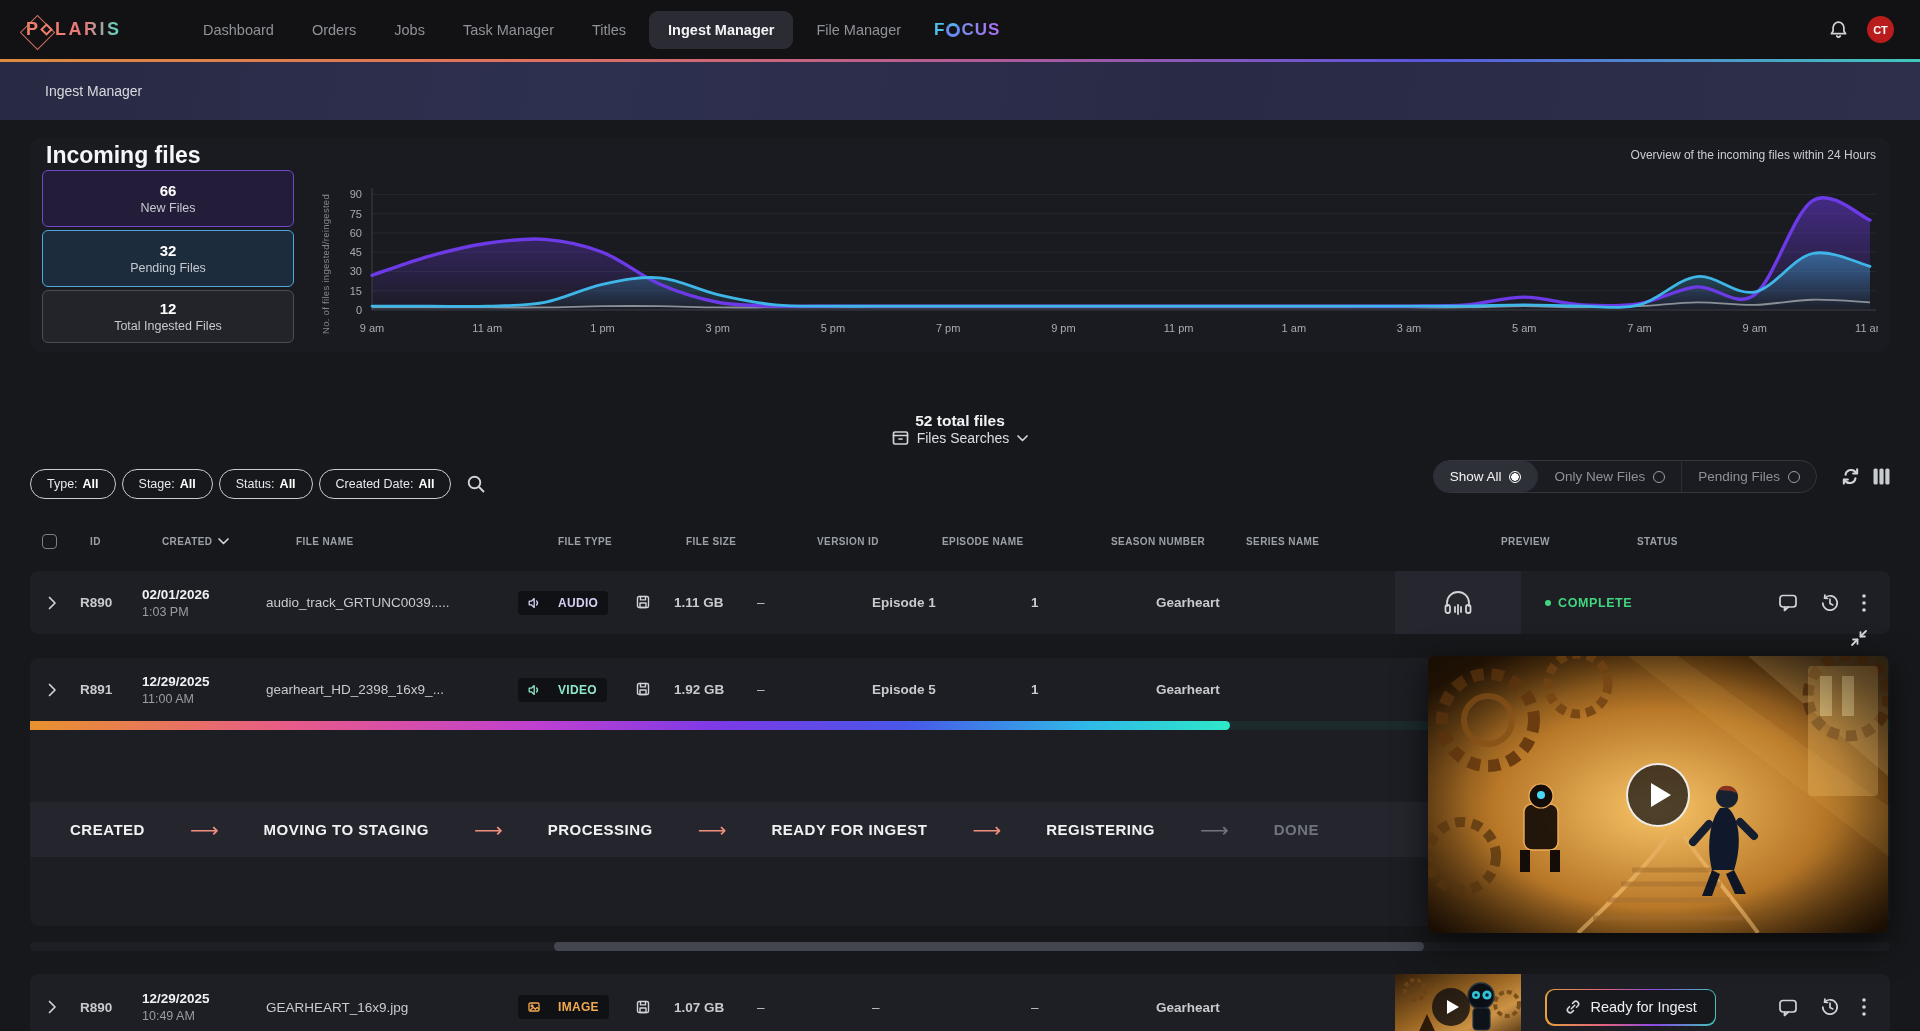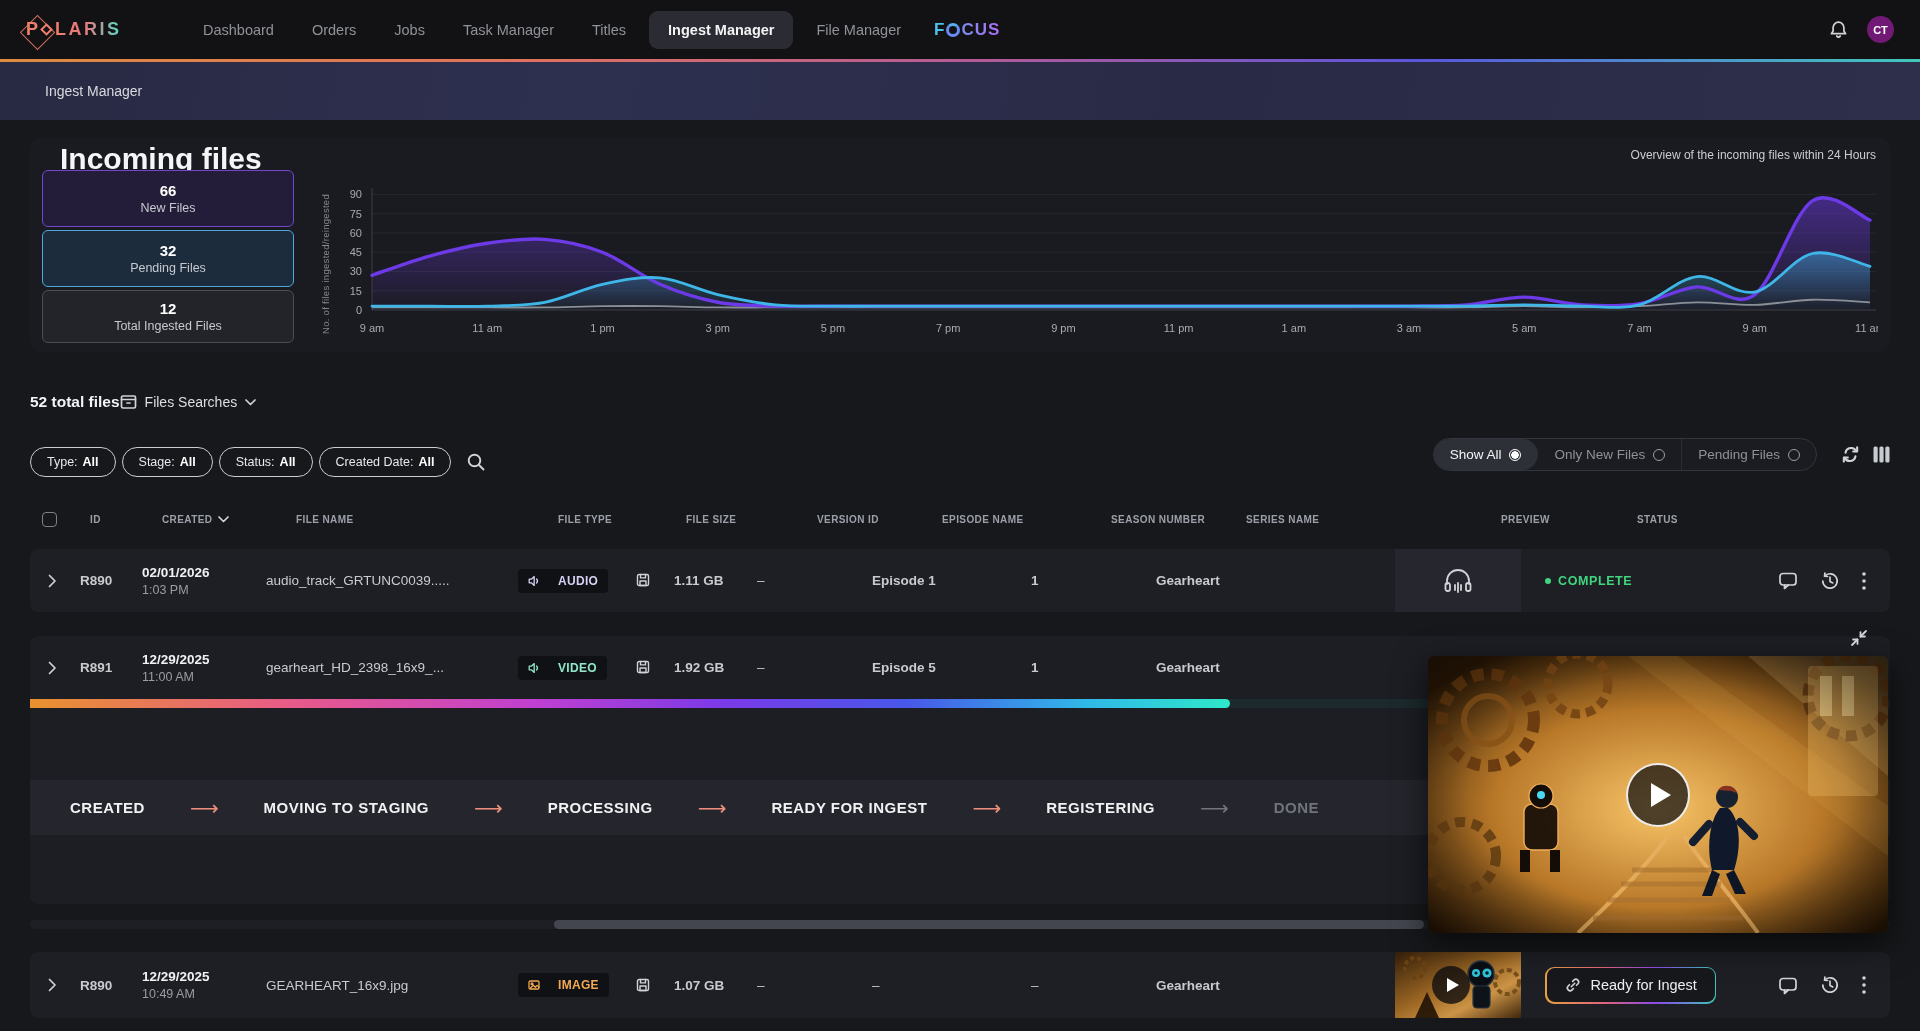--- a/index.html
+++ b/index.html
@@ -16,49 +16,49 @@
   .logo-rest { font-size:18px; font-weight:bold; letter-spacing:2.5px;
     background:linear-gradient(90deg,#f0806c,#e8787e 45%,#4ddec6); -webkit-background-clip:text; background-clip:text; color:transparent; }
   .nav-items { display:flex; align-items:center; gap:8px; }
   .nav-item { color:#8f9298; font-size:14.5px; padding:10px 15px; border-radius:9px; cursor:pointer; white-space:nowrap; }
   .nav-item.active { background:#2b2b33; color:#f2f3f5; font-weight:bold; padding:11px 19px; }
   .focus-logo { display:flex; align-items:center; margin-left:18px; font-weight:bold; font-size:17px; letter-spacing:1px; }
   .focus-first { color:#4fc0ee; }
   .focus-o { width:14px; height:14px; border:3px solid #6a8cf2; border-radius:50%; margin:0 1px; border-top-color:#58b0f0; }
   .focus-rest { background:linear-gradient(90deg,#7a8ef0,#b070f8); -webkit-background-clip:text; background-clip:text; color:transparent; }
   .nav-right { margin-left:auto; display:flex; align-items:center; gap:18px; }
-  .avatar { width:27px; height:27px; border-radius:50%; background:#701a75; color:#fff;
+  .avatar { width:27px; height:27px; border-radius:50%; background:#b91c1c; color:#fff;
     font-size:11px; font-weight:bold; display:flex; align-items:center; justify-content:center; }
 
   .grad-line { height:3px; background:linear-gradient(90deg,#dd8b3f 0%,#e0715f 28%,#b05a9a 52%,#5a55dc 74%,#41c8bc 100%); }
 
   .breadcrumb-bar { height:58px; display:flex; align-items:center; padding:0 45px;
     background:linear-gradient(100deg,#282a43 0%,#2e3050 30%,#292b46 62%,#2d2f4b 100%);
     font-size:14px; color:#d8dade; }
 
   main { padding:0 30px; position:relative; }
 
   
   .incoming { position:relative; margin-top:18px; height:214px; background:#1a1b20; border-radius:10px; }
-  .incoming h1 { position:absolute; left:30px; top:4px; font-size:30px; font-weight:bold; color:#f5f6f8; }
+  .incoming h1 { position:absolute; left:16px; top:4px; font-size:23px; font-weight:bold; color:#f5f6f8; }
   .overview-note { position:absolute; right:14px; top:10px; font-size:12px; color:#c9ccd2; }
   .stats { position:absolute; left:12px; top:32px; display:flex; flex-direction:column; gap:3px; width:252px; }
   .stat-card { border-radius:6px; height:57px; display:flex; flex-direction:column; align-items:center; justify-content:center; gap:2px; cursor:pointer; }
   .stat-card .v { font-size:15px; font-weight:bold; color:#fff; }
   .stat-card .l { font-size:12.5px; color:#c6c9cf; }
   .stat-new     { border:1px solid #7048c8; background:#241d3a; }
   .stat-pending { border:1px solid #4fa8d8; background:#1c2c3c; }
   .stat-total   { border:1px solid #4a4d55; background:#232429; height:53px; }
   .ylabel { position:absolute; left:290px; top:196px; transform:rotate(-90deg); transform-origin:left top;
     font-size:9.5px; color:#84888f; letter-spacing:.3px; white-space:nowrap; }
   #chart-svg { position:absolute; left:300px; top:40px; }
   #chart-svg .tick { fill:#a8abb2; font-size:11px; font-family:"Liberation Sans",sans-serif; }
 
   
-  .files-head { margin-top:38px; display:flex; justify-content:flex-start; align-items:center; height:24px; }
+  .files-head { margin-top:60px; display:flex; justify-content:flex-start; align-items:center; height:24px;flex-direction:column; }
   .total-files { font-size:15.5px; font-weight:bold; color:#f2f3f5; }
   .saved-searches { display:flex; align-items:center; gap:8px; font-size:14px; color:#dcdee2; cursor:pointer; }
 
   .filter-row { margin-top:24px; display:flex; justify-content:space-between; align-items:center; height:33px; }
   .filters { display:flex; align-items:center; gap:6px;margin-top:15px; }
   .pill { border:1.2px solid #c9ccd3; border-radius:17px; padding:7px 16px; font-size:12.5px; color:#e6e8ec;
     display:flex; gap:5px; align-items:center; cursor:pointer; background:transparent; }
   .pill b { color:#fff; }
   .search-btn { margin-left:9px; cursor:pointer; display:flex; }
 

